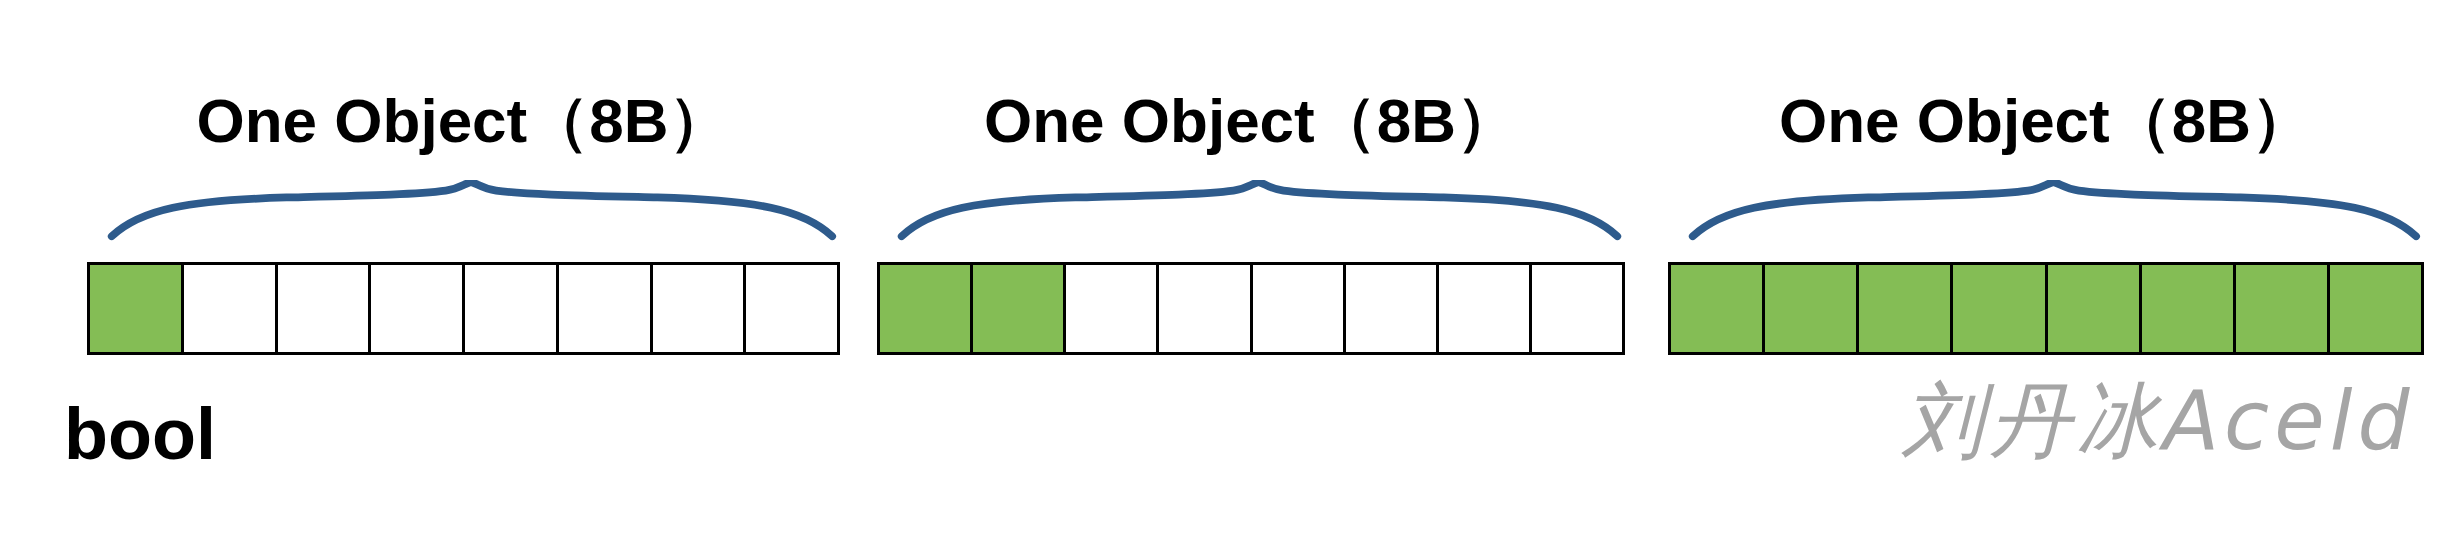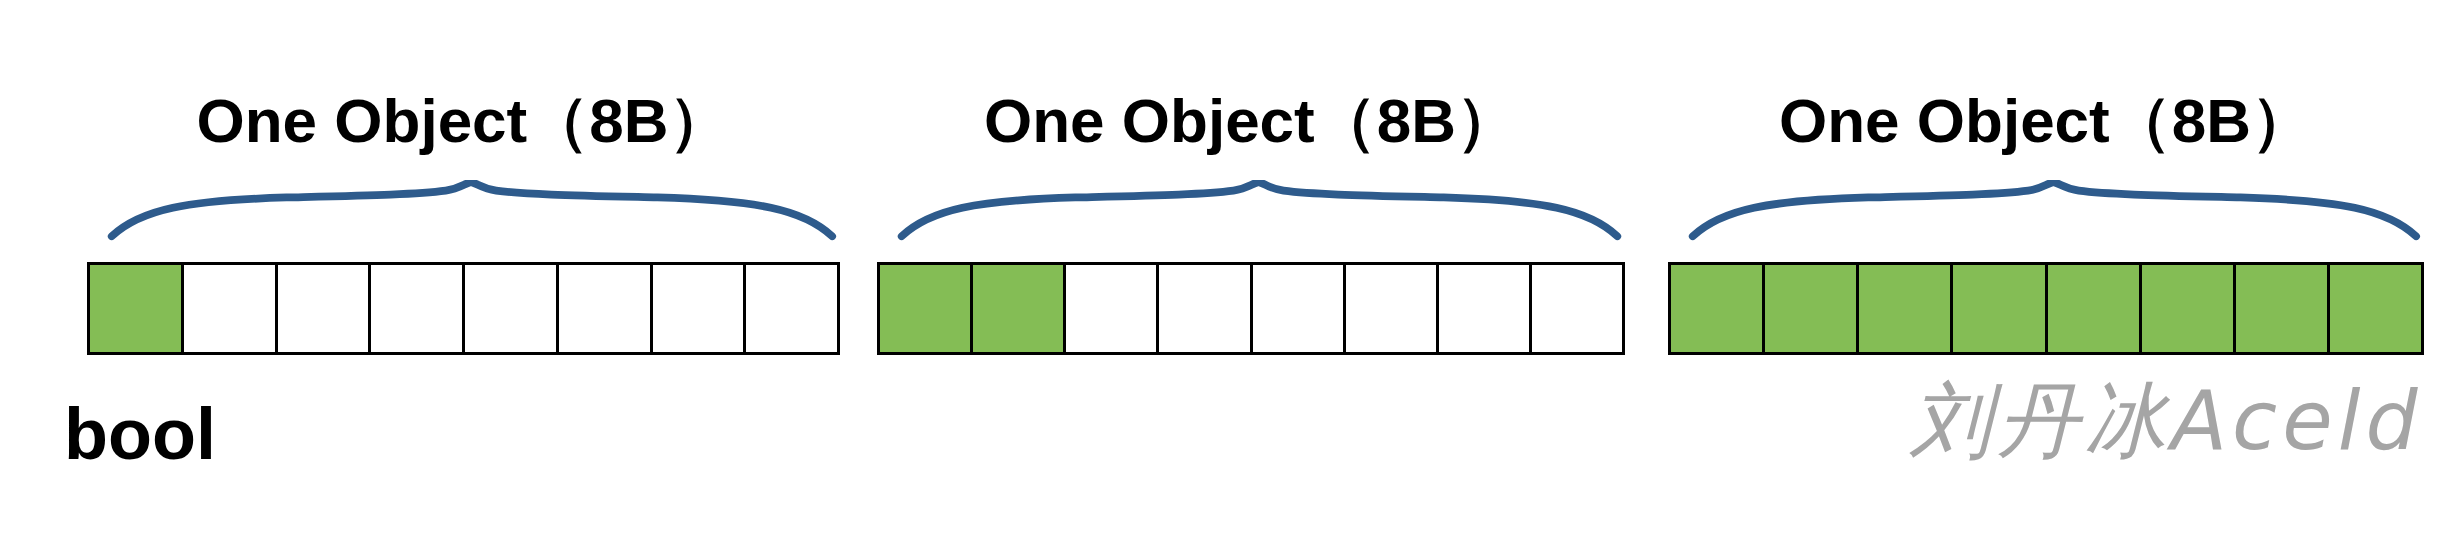--- a/index.html
+++ b/index.html
@@ -60,21 +60,20 @@
     position: absolute;
     left: 1902px;
     top: 376px;
     font-size: 82px;
     line-height: 1.1;
     color: var(--wm, #A5A5A5);
     font-style: italic;
     letter-spacing: 5px;
     font-family: "DejaVu Sans", sans-serif;
     white-space: nowrap;
-    margin-left: 8px;
   }
 </style>
 </head>
 <body>
 
 <div class="canvas">
   <div id="groups-root">
   <div class="group" style="left: 87px; width: 753px;">
     <div class="group-title">One Object（8B）</div>
     <svg class="brace" viewBox="0 0 760 66" preserveAspectRatio="none">

